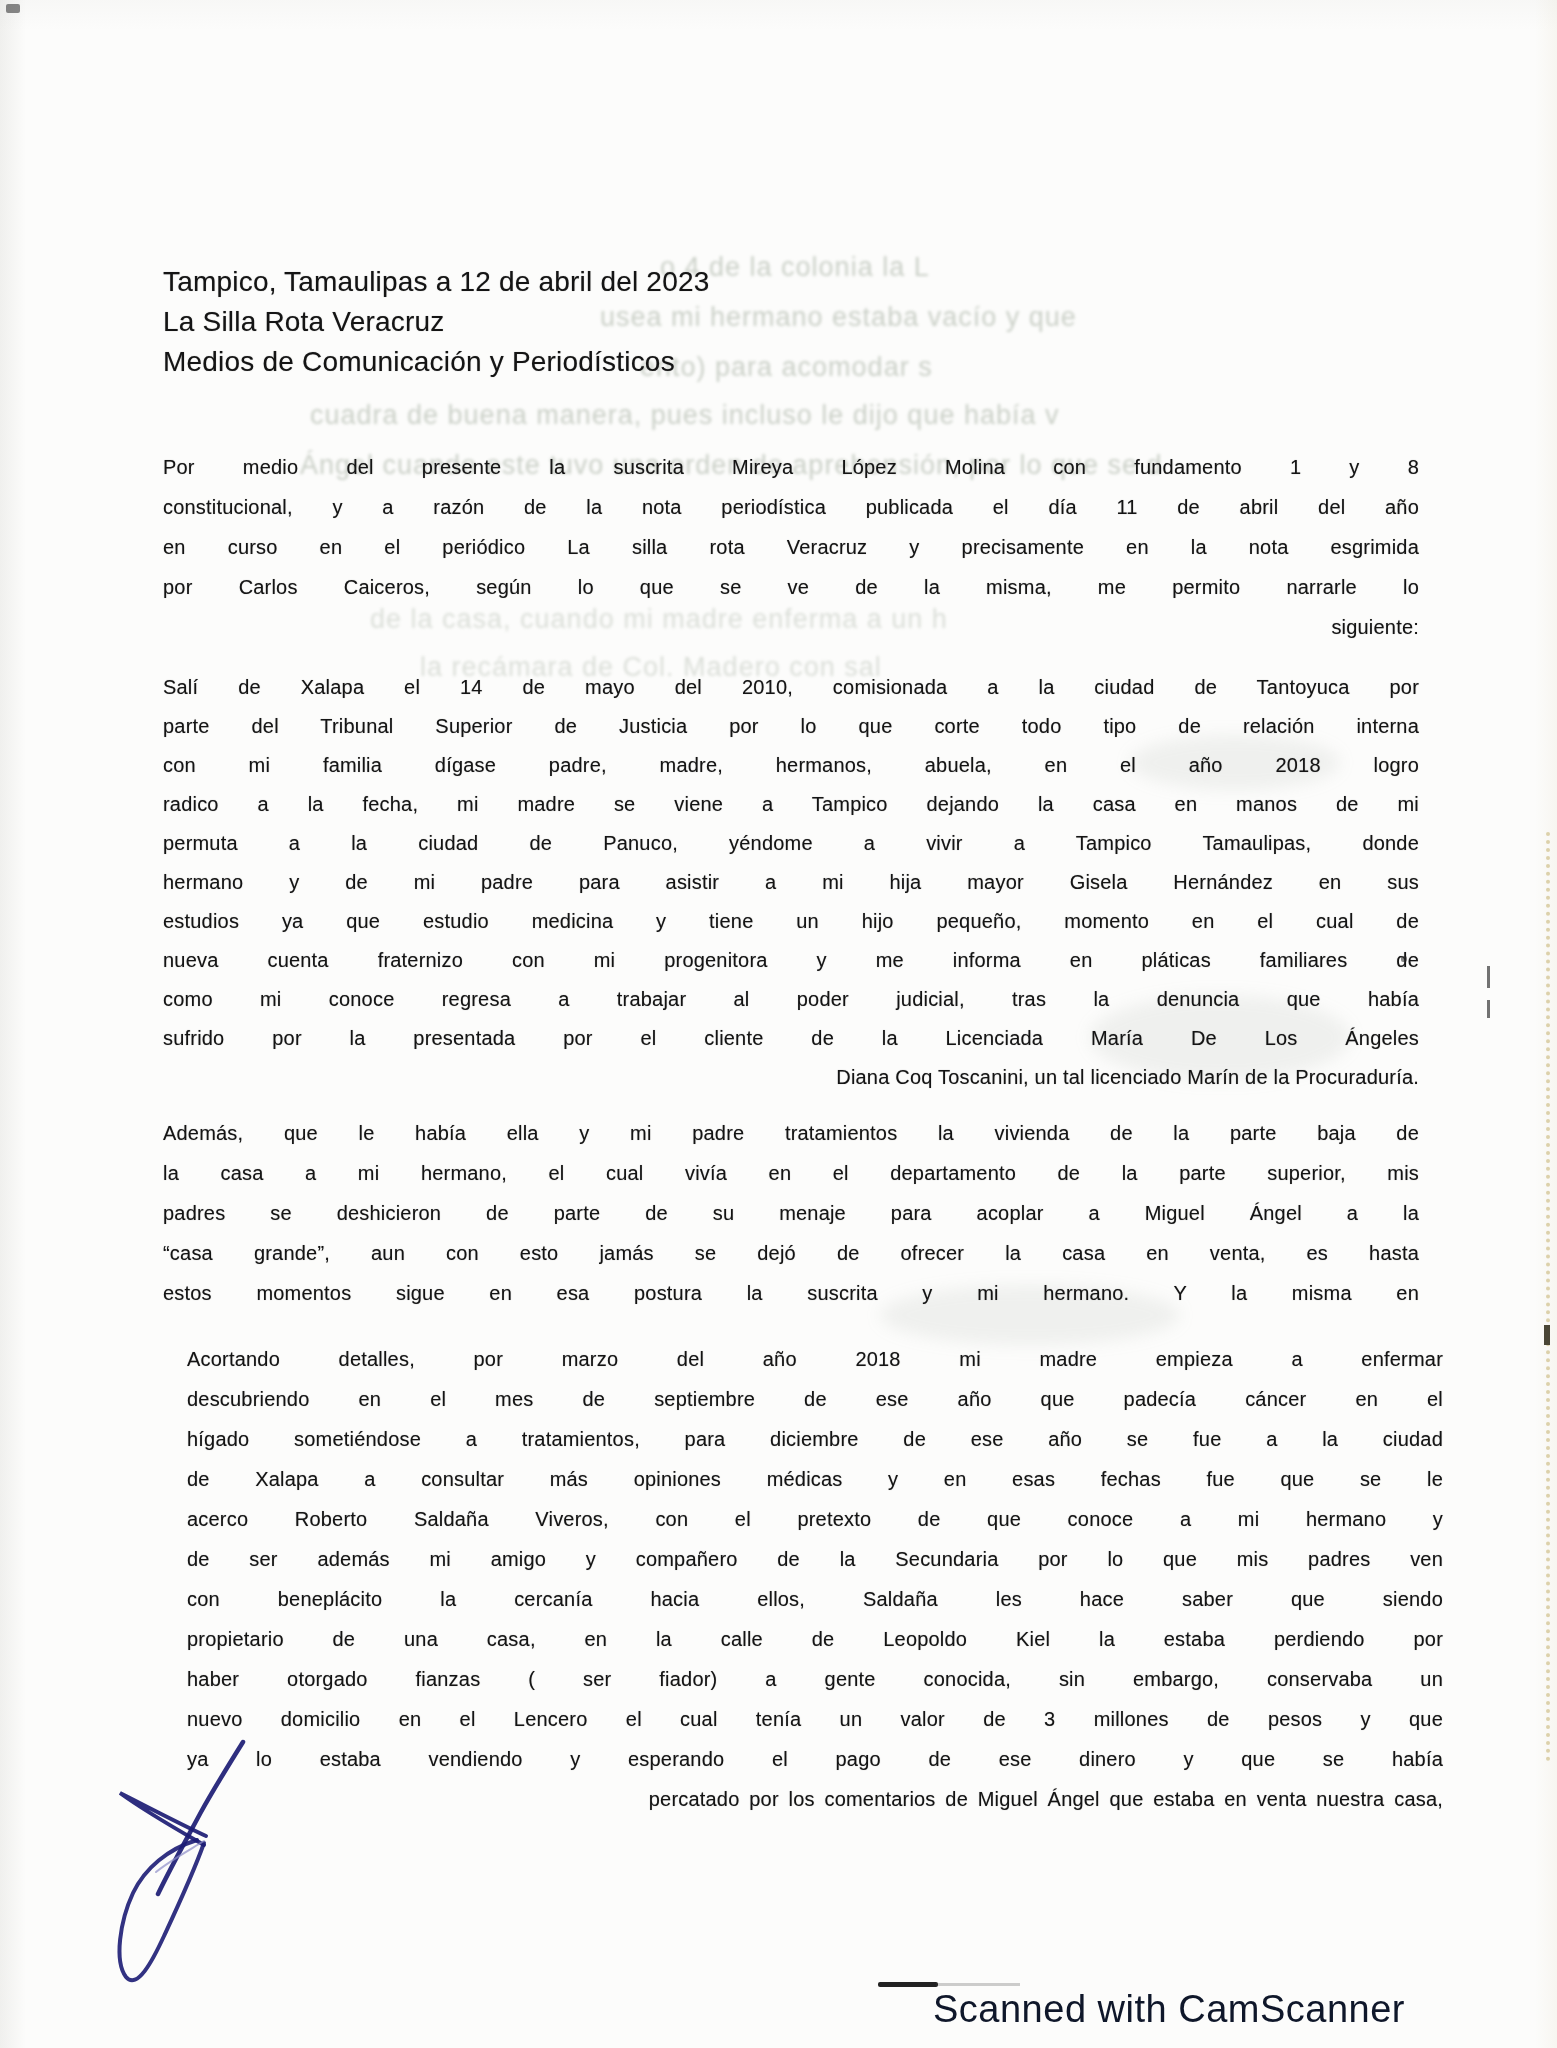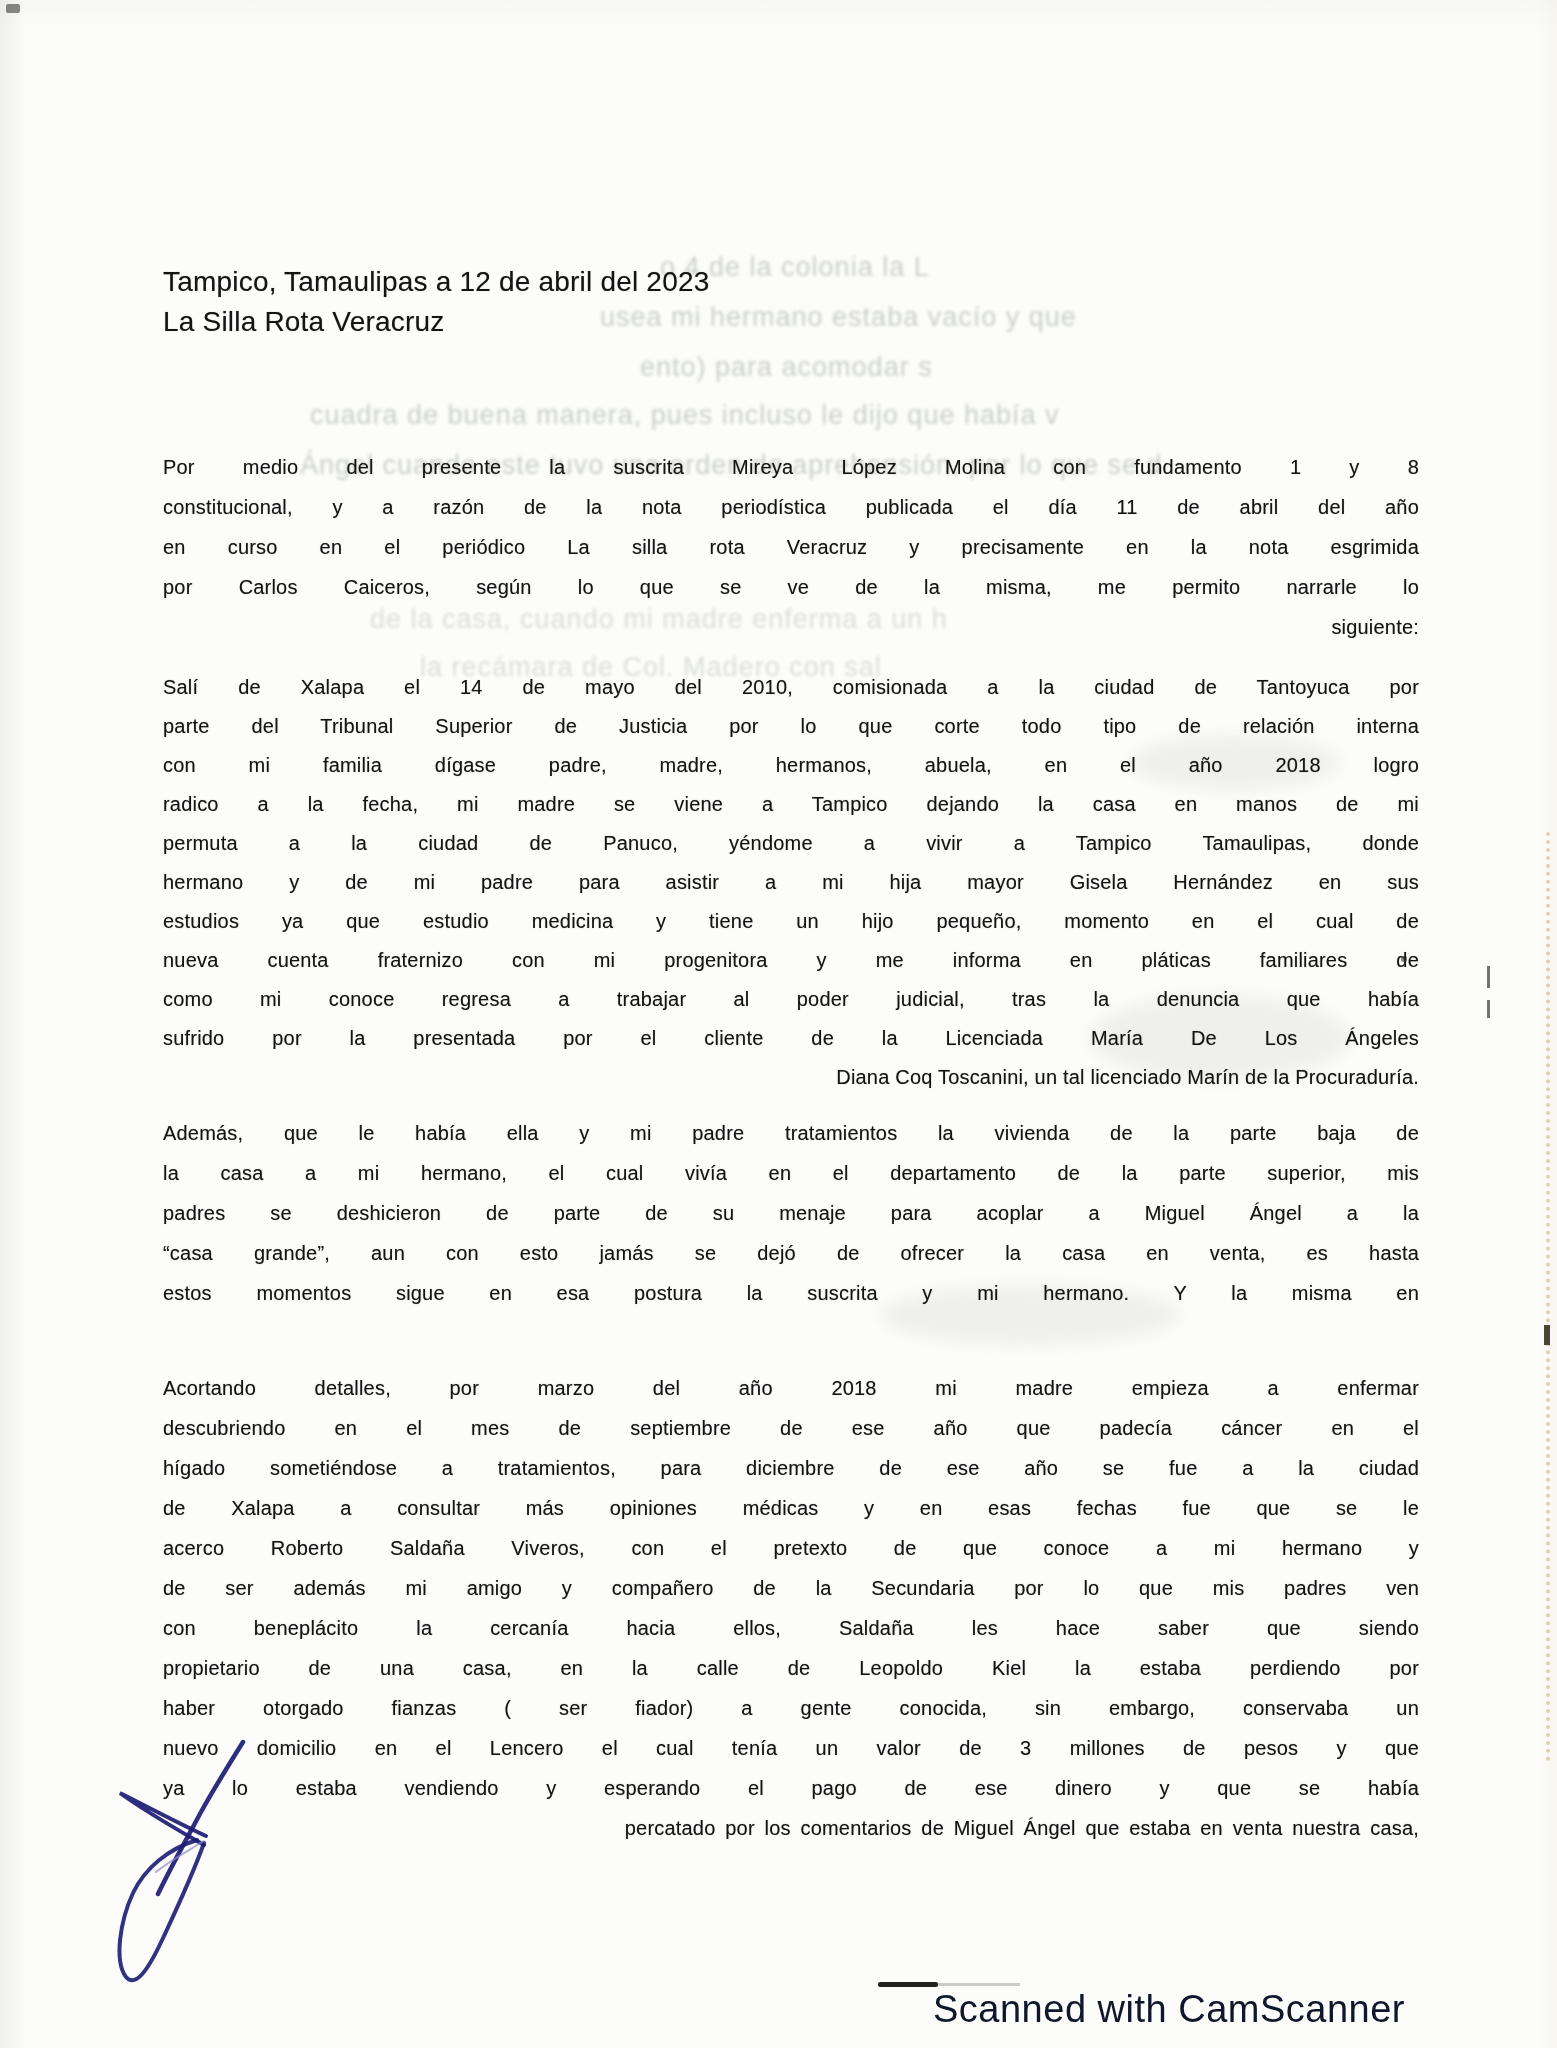--- a/index.html
+++ b/index.html
@@ -64,20 +64,21 @@
   <div class="bt lighter" style="left:370px;top:602px;">de la casa, cuando mi madre enferma a un h</div>
   <div class="bt lighter" style="left:420px;top:650px;">la recámara de Col. Madero con sal</div>
 
   <div class="smudge" style="left:1090px;top:995px;width:260px;height:85px;"></div>
   <div class="smudge" style="left:880px;top:1285px;width:300px;height:60px;"></div>
   <div class="smudge" style="left:1130px;top:735px;width:210px;height:55px;"></div>
 
   <div class="textblock" style="top:262px;">
     <div class="hline">Tampico, Tamaulipas a 12 de abril del 2023</div>
     <div class="hline">La Silla Rota Veracruz</div>
+    <div class="hline">Medios de Comunicación y Periodísticos</div>
   </div>
 
   <div class="textblock" style="top:447px;">
     <div class="line j">Por medio del presente la suscrita Mireya López Molina con fundamento 1 y 8</div>
     <div class="line j">constitucional, y a razón de la nota periodística publicada el día 11 de abril del año</div>
     <div class="line j">en curso en el periódico La silla rota Veracruz y precisamente en la nota esgrimida</div>
     <div class="line j">por Carlos Caiceros, según lo que se ve de la misma, me permito narrarle lo</div>
     <div class="line last">siguiente:</div>
   </div>
 
@@ -96,21 +97,21 @@
   </div>
 
   <div class="textblock" style="top:1113px;">
     <div class="line j">Además, que le había ella y mi padre tratamientos la vivienda de la parte baja de</div>
     <div class="line j">la casa a mi hermano, el cual vivía en el departamento de la parte superior, mis</div>
     <div class="line j">padres se deshicieron de parte de su menaje para acoplar a Miguel Ángel a la</div>
     <div class="line j">“casa grande”, aun con esto jamás se dejó de ofrecer la casa en venta, es hasta</div>
     <div class="line j">estos momentos sigue en esa postura la suscrita y mi hermano. Y la misma en</div>
   </div>
 
-  <div class="textblock" style="top:1368px;">
+  <div class="textblock" style="top:1339px;margin-left:24px;">
     <div class="line j">Acortando detalles, por marzo del año 2018 mi madre empieza a enfermar</div>
     <div class="line j">descubriendo en el mes de septiembre de ese año que padecía cáncer en el</div>
     <div class="line j">hígado sometiéndose a tratamientos, para diciembre de ese año se fue a la ciudad</div>
     <div class="line j">de Xalapa a consultar más opiniones médicas y en esas fechas fue que se le</div>
     <div class="line j">acerco Roberto Saldaña Viveros, con el pretexto de que conoce a mi hermano y</div>
     <div class="line j">de ser además mi amigo y compañero de la Secundaria por lo que mis padres ven</div>
     <div class="line j">con beneplácito la cercanía hacia ellos, Saldaña les hace saber que siendo</div>
     <div class="line j">propietario de una casa, en la calle de Leopoldo Kiel la estaba perdiendo por</div>
     <div class="line j">haber otorgado fianzas ( ser fiador) a gente conocida, sin embargo, conservaba un</div>
     <div class="line j">nuevo domicilio en el Lencero el cual tenía un valor de 3 millones de pesos y que</div>

